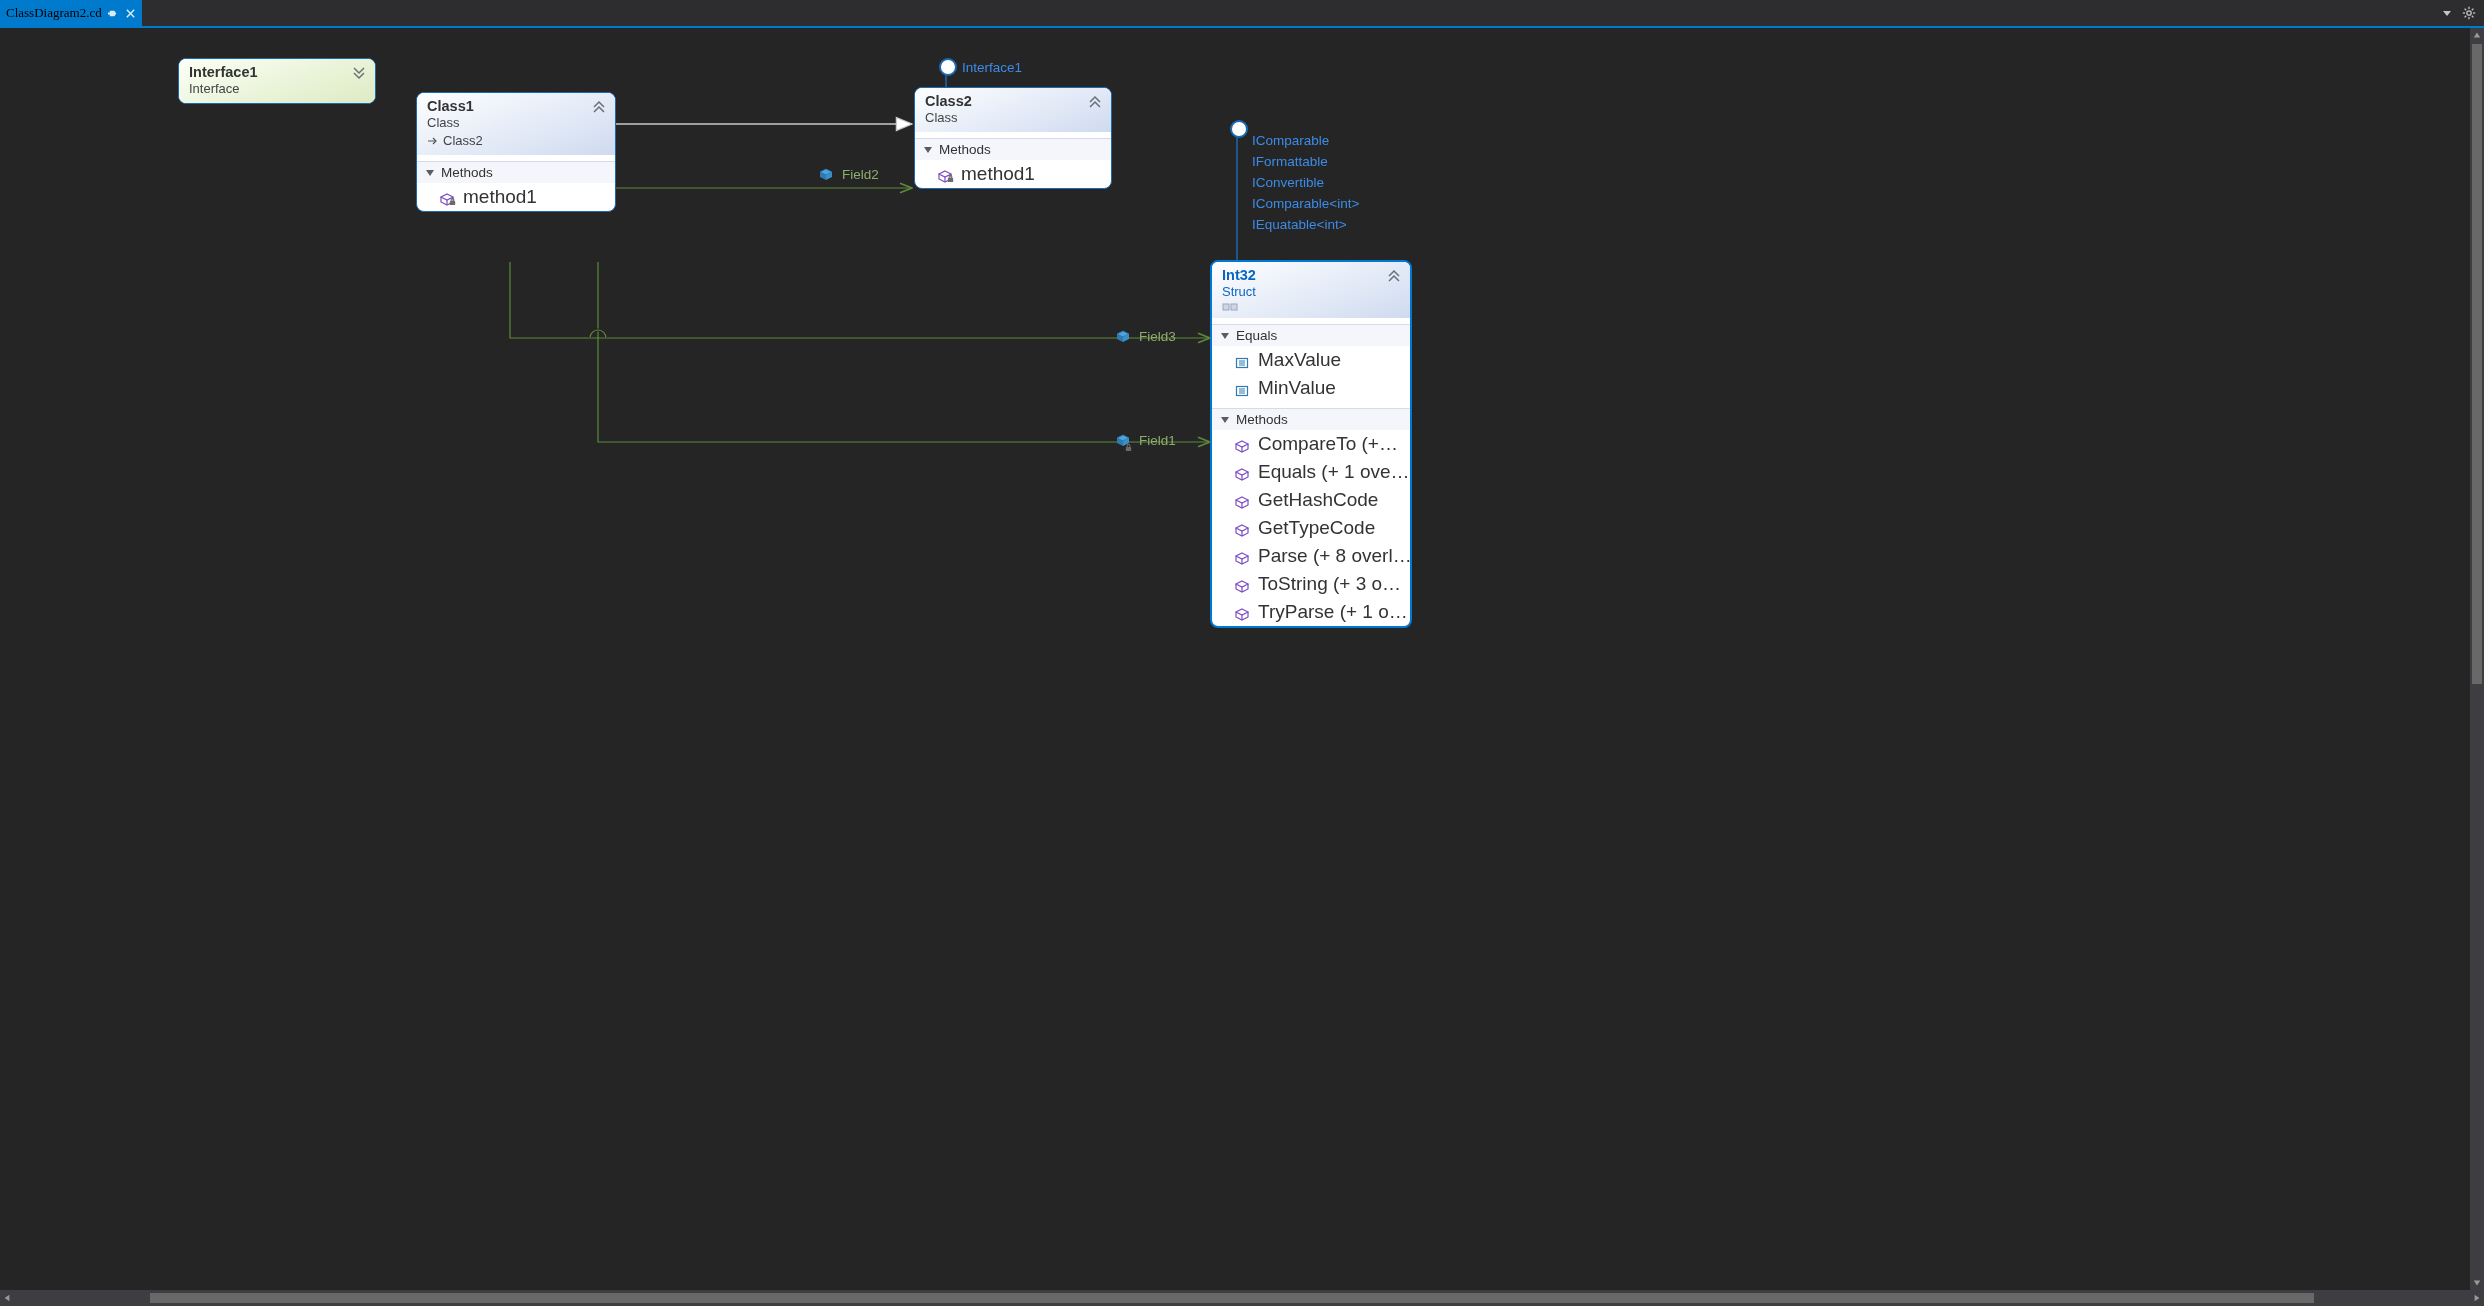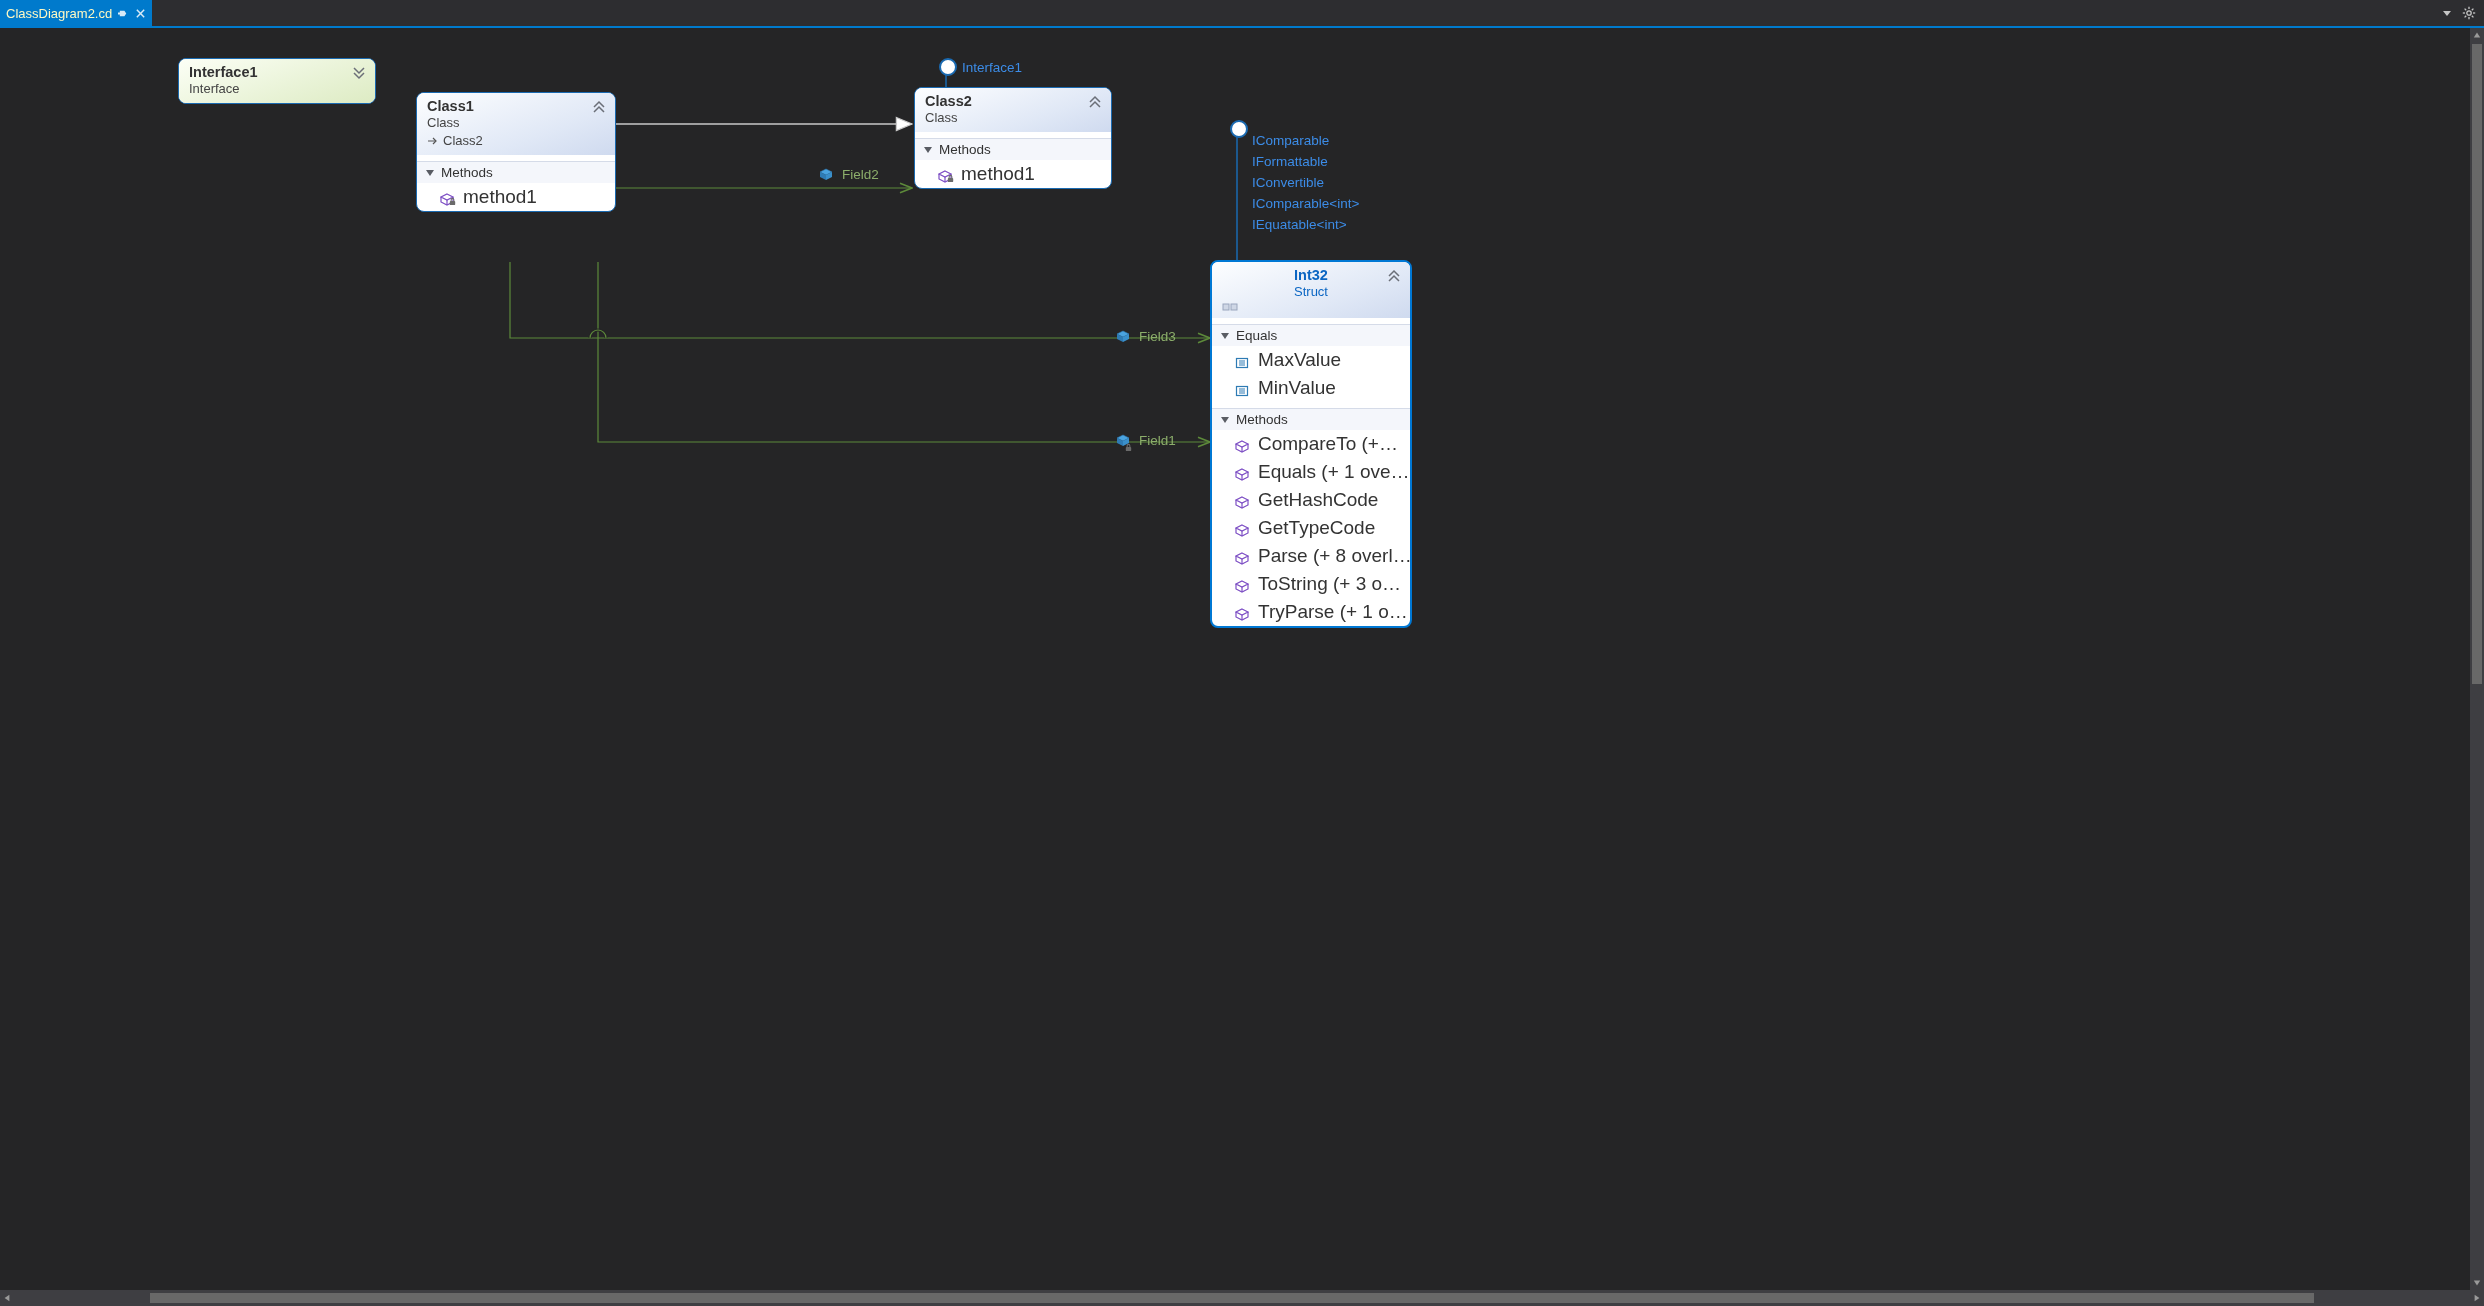--- a/index.html
+++ b/index.html
@@ -19,25 +19,26 @@
   
   .tabbar {
     height: 26px;
     background: #2d2d30;
     display: flex; align-items: stretch;
     position: relative;
     border-bottom: 2px solid #007acc;
   }
   .tab {
     background: #007acc;
-    color: #fef9c3;
+    color: #000000;
     display: flex; align-items: center;
     padding: 0 6px;
     font-size: 13px;
     gap: 6px;
+    font-family: Liberation Serif, serif;
   }
   .tab .pin, .tab .close { opacity: .85; cursor: pointer; }
   .tab .close svg, .tab .pin svg { display:block; }
 
   .tabbar-right {
     margin-left: auto;
     display: flex; align-items: center; gap: 10px;
     padding-right: 8px;
     color: #c5c5c5;
   }
@@ -58,21 +59,20 @@
   .node {
     position: absolute;
     background: #fff;
     border: 1px solid #1a6ab1;
     border-radius: 8px;
     box-shadow: 0 0 0 1px rgba(0,0,0,0);
     overflow: hidden;
   }
   .node.selected {
     border: 2.5px solid #0078d4;
-    text-align: center;
   }
   .node .header {
     background: linear-gradient(160deg, #fdfeff 0%, #e0e8f6 65%, #cfdaef 100%);
     padding: 4px 10px 6px 10px;
     position: relative;
   }
   .node.green .header {
     background: linear-gradient(160deg, #fcfff6 0%, #e9f3d7 60%, #ddebc3 100%);
   }
   .node .title {

